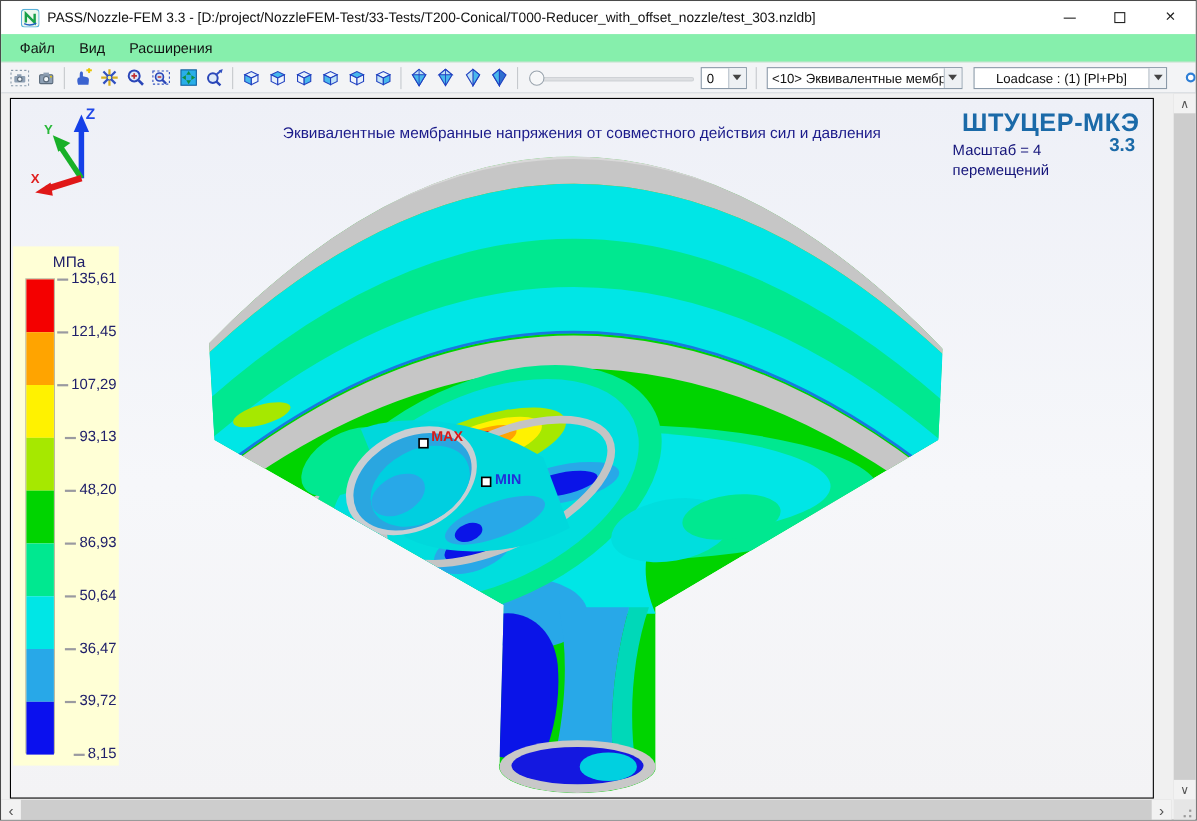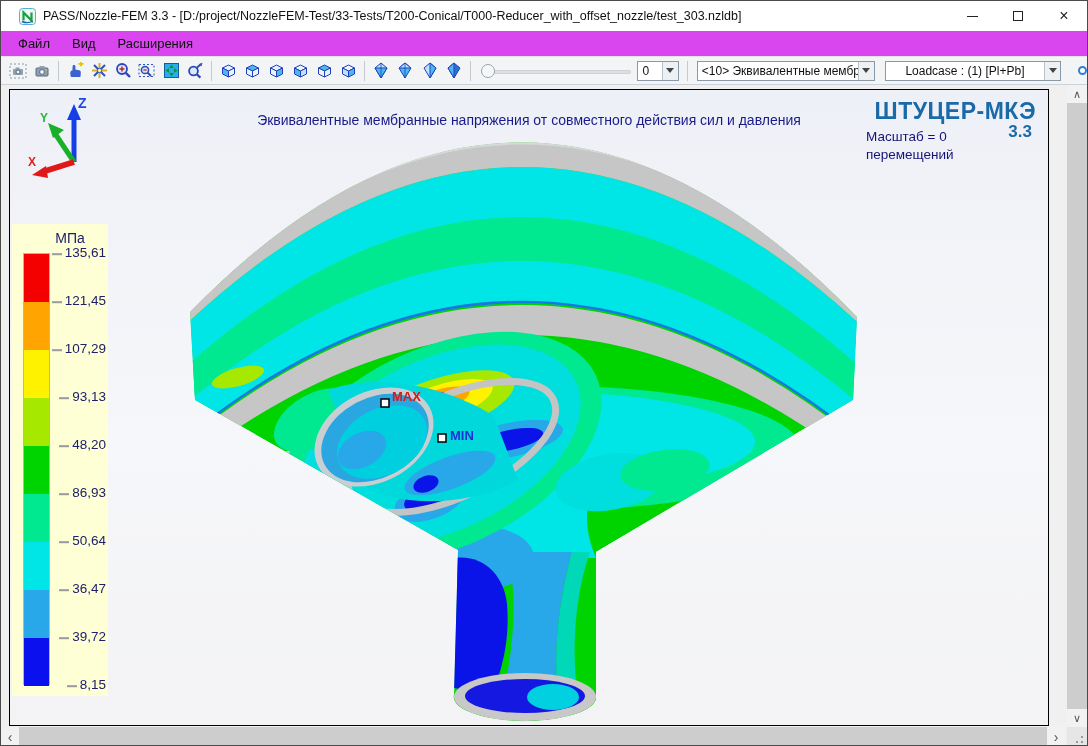--- a/index.html
+++ b/index.html
@@ -7,21 +7,21 @@
   .window{position:relative;width:1088px;height:746px;background:#f0f0f0;border:1px solid #4a4a4a;overflow:hidden;}
   
   .titlebar{height:30px;background:#ffffff;display:flex;align-items:center;padding-left:18px;}
   .app-icon{width:17px;height:17px;flex:0 0 auto;}
   .title-text{margin-left:7px;font-size:12.5px;color:#111;white-space:nowrap;overflow:hidden;flex:1;}
   .winbtn{width:46px;height:30px;display:flex;align-items:center;justify-content:center;flex:0 0 auto;cursor:default;}
   .glyph-min{display:block;width:11px;height:1px;background:#222;}
   .glyph-max{display:block;width:10px;height:10px;border:1px solid #222;}
   .glyph-close{font-size:16px;color:#222;line-height:1;}
   
-  .menubar{height:26px;background:#d946ef;display:flex;align-items:center;padding-left:6px;border-bottom:1px solid #e2e2e2;}
+  .menubar{height:26px;background:#86efac;display:flex;align-items:center;padding-left:6px;border-bottom:1px solid #e2e2e2;}
   .menu-item{padding:3px 11px;font-size:13px;color:#111;}
   
   .toolbar{height:28px;background:#f3f4f6;display:flex;align-items:center;padding-left:5px;border-bottom:1px solid #cdd2d8;}
   .tbtn{width:25px;height:24px;display:flex;align-items:center;justify-content:center;border:1px solid transparent;border-radius:2px;}
   .sep{width:1px;height:20px;background:#c6c9cd;margin:0 4px;flex:0 0 auto;}
   .slider{width:150px;height:20px;position:relative;margin:0 6px;flex:0 0 auto;}
   .slider-track{position:absolute;left:0;right:0;top:9px;height:4px;background:#dddfe2;border-radius:2px;border:1px solid #cfd2d6;}
   .slider-handle{position:absolute;left:0;top:3px;width:14px;height:14px;border-radius:50%;background:#f6f7f8;border:1px solid #9aa4ae;box-shadow:inset 0 0 2px #fff;}
   .spinner{width:44px;height:20px;background:#fff;border:1px solid #8a99a8;display:flex;align-items:center;margin-right:4px;}
   .spinner .val{flex:1;font-size:12px;padding-left:5px;color:#111;}
@@ -34,21 +34,21 @@
   .workspace{position:relative;height:662px;background:#f0f0f0;}
   .canvas{position:absolute;left:8px;top:4px;width:1040px;height:637px;border:1px solid #000;background:linear-gradient(180deg,#eef0f7 0%,#f6f7fa 55%,#f3f3f5 100%);overflow:hidden;}
   .plot-title{position:absolute;left:0;right:0;top:22px;text-align:center;font-size:14px;color:#1a1a8a;}
   .brand{position:absolute;right:12px;top:8px;width:170px;}
   .brand-name{font-size:23px;font-weight:bold;color:#1b6aa8;text-align:right;letter-spacing:.5px;}
   .brand-ver{font-size:17px;font-weight:bold;color:#1b6aa8;text-align:right;margin-top:-3px;margin-right:4px;}
   .scale-note{font-size:13.5px;color:#14147a;line-height:1.35;margin-top:-14px;}
   .triad{position:absolute;left:14px;top:2px;}
   
   .legend{position:absolute;left:2px;top:134px;width:96px;height:472px;}
-  .lg-unit{margin:6px 0 0 36px;width:44px;text-align:center;font-size:14px;color:#20206a;}
+  .lg-unit{margin:6px 0 0 36px;width:44px;font-size:14px;color:#20206a;}
   .lg-bar{position:absolute;left:11px;top:29px;width:27px;height:432px;border:1px solid #b9b9a0;}
   .lg-band{height:48px;}
   .lg-values{position:absolute;left:42px;top:29px;width:52px;height:432px;}
   .lg-val{position:absolute;right:0;transform:translateY(-52%);font-size:13.5px;color:#20206a;white-space:nowrap;}
   .lg-val::before{content:"";position:absolute;left:-13px;top:50%;width:10px;height:2px;background:#9a9aa0;}
   
   .vscroll{position:absolute;right:0;top:0;width:20px;height:642px;background:#cdcdcd;}
   .hscroll{position:absolute;left:0;bottom:0;height:20px;width:1064px;background:#cdcdcd;}
   .scr-btn{position:absolute;background:#f2f2f2;display:flex;align-items:center;justify-content:center;font-size:11px;color:#555;}
   .vscroll .up{left:0;top:0;width:20px;height:18px;}
@@ -276,21 +276,21 @@
         <text x="16" y="30" font-size="12" font-weight="bold" fill="#28b838">Y</text>
         <line x1="50" y1="70" x2="18" y2="80" stroke="#e01818" stroke-width="6"></line>
         <polygon points="8,83 22,74 24,86" fill="#e01818"></polygon>
         <text x="4" y="74" font-size="12" font-weight="bold" fill="#e02020">X</text>
       </svg>
 
       <div class="brand">
         <div class="brand-name">ШТУЦЕР-МКЭ</div>
         <div class="brand-ver">3.3</div>
         <div class="scale-note">
-          <div>Масштаб = 0</div>
+          <div>Масштаб = 4</div>
           <div>перемещений</div>
         </div>
       </div>
 
       <svg width="1038" height="635" viewBox="0 0 1038 635" style="position:absolute;left:0;top:0;">
         <defs>
           <clipPath id="sil">
             <path d="M180 222 Q513 -120 847 227 L843 310 L586 462 L586 610 A71 24 0 0 1 444 604 L448 460 L185 310 Z"></path>
           </clipPath>
         </defs>

